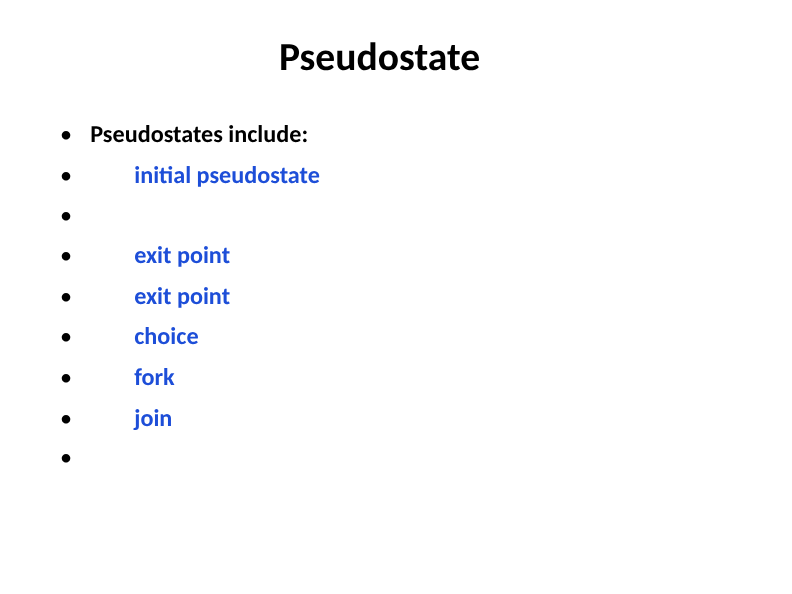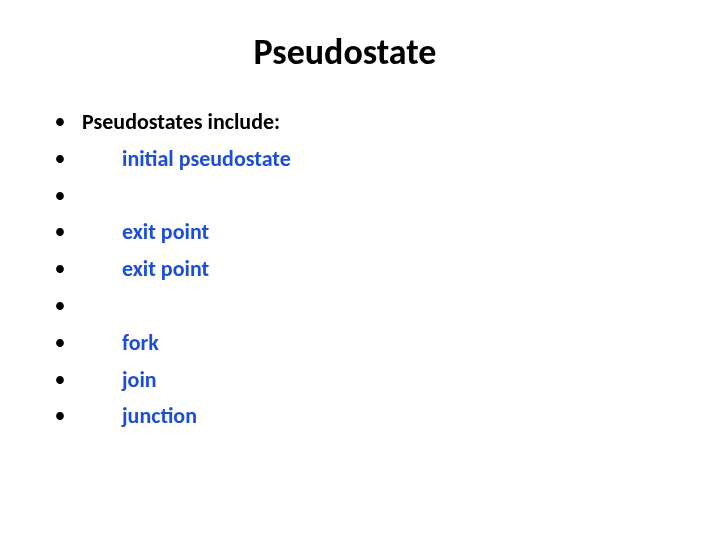--- a/index.html
+++ b/index.html
@@ -88,27 +88,27 @@
       <div class="bullet-item">
         <span class="bullet">•</span>
         <span class="bullet-text link">exit point</span>
       </div>
       <div class="bullet-item">
         <span class="bullet">•</span>
         <span class="bullet-text link">exit point</span>
       </div>
       <div class="bullet-item">
         <span class="bullet">•</span>
+        <span class="bullet-text link">choice</span>
       </div>
       <div class="bullet-item">
         <span class="bullet">•</span>
         <span class="bullet-text link">fork</span>
       </div>
       <div class="bullet-item">
         <span class="bullet">•</span>
         <span class="bullet-text link">join</span>
       </div>
       <div class="bullet-item">
         <span class="bullet">•</span>
-        <span class="bullet-text link">junction</span>
       </div>
     </div>
 </div>
 
 </body></html>

